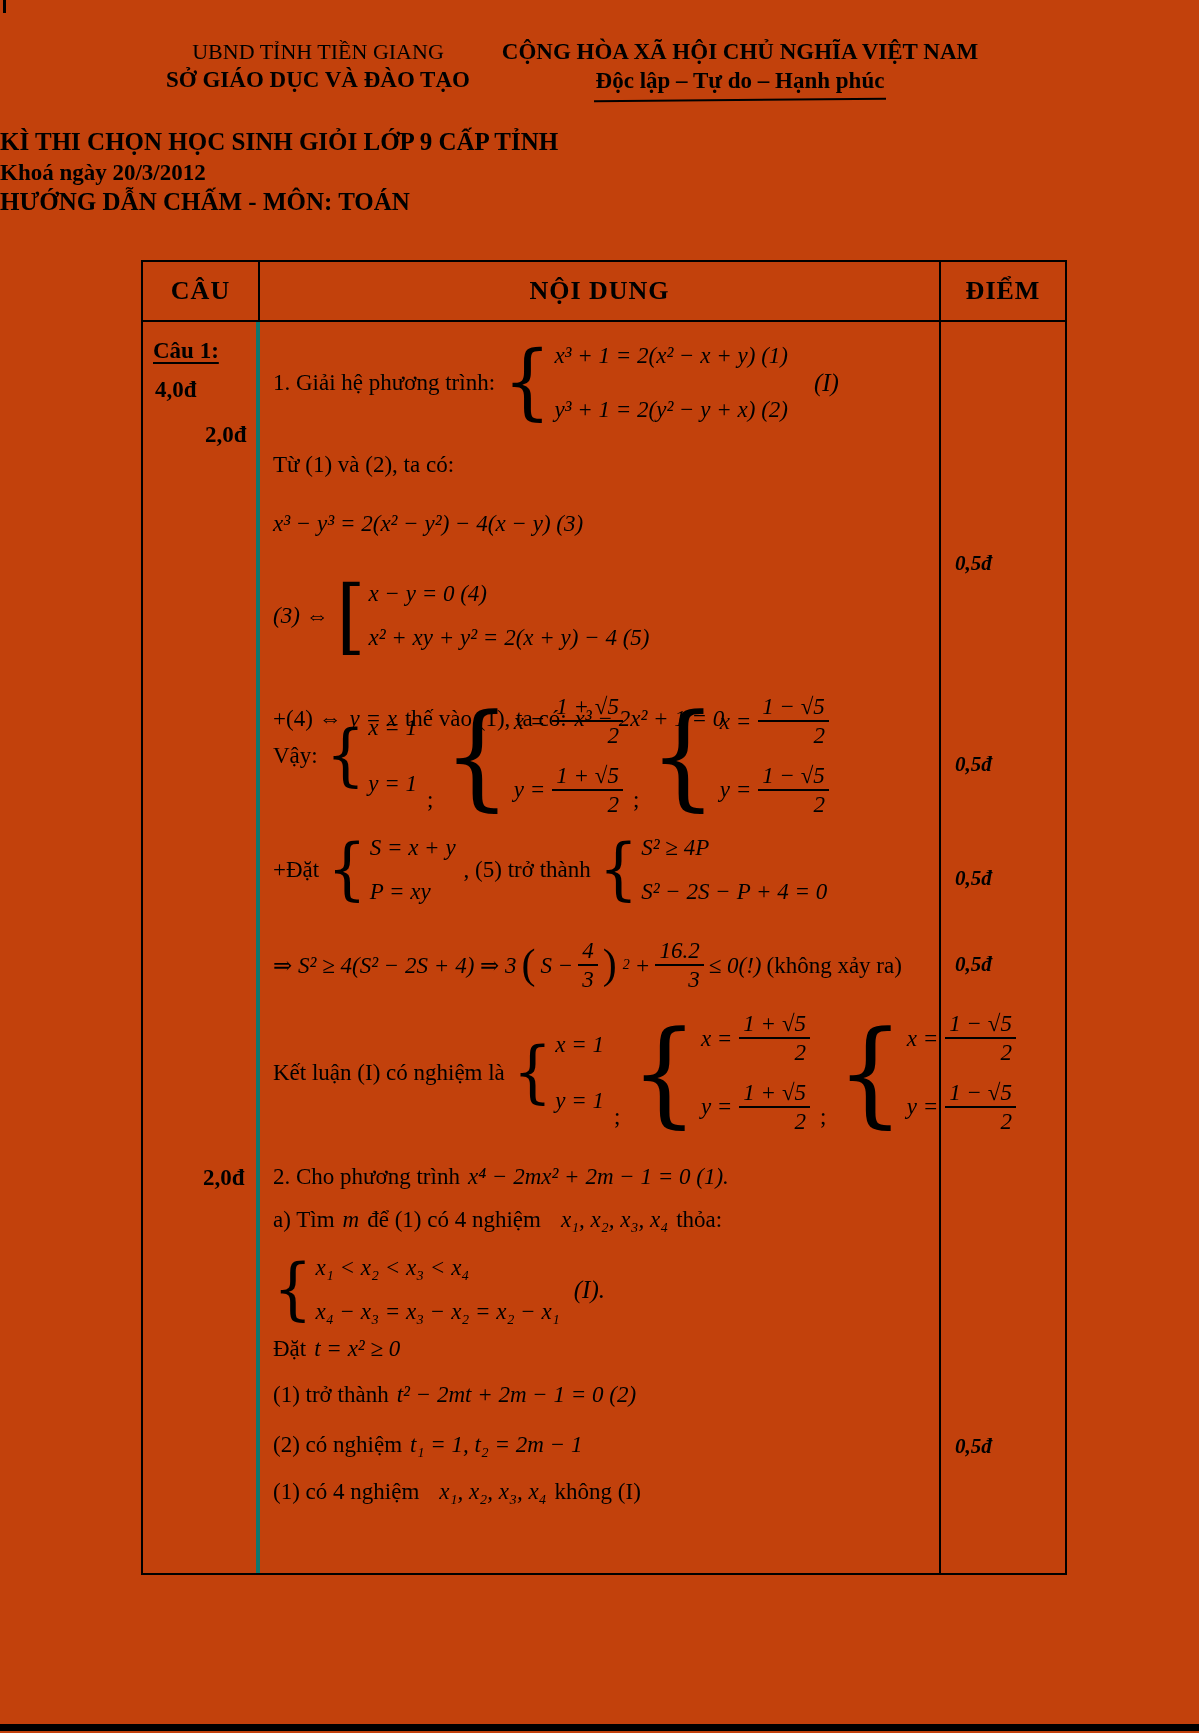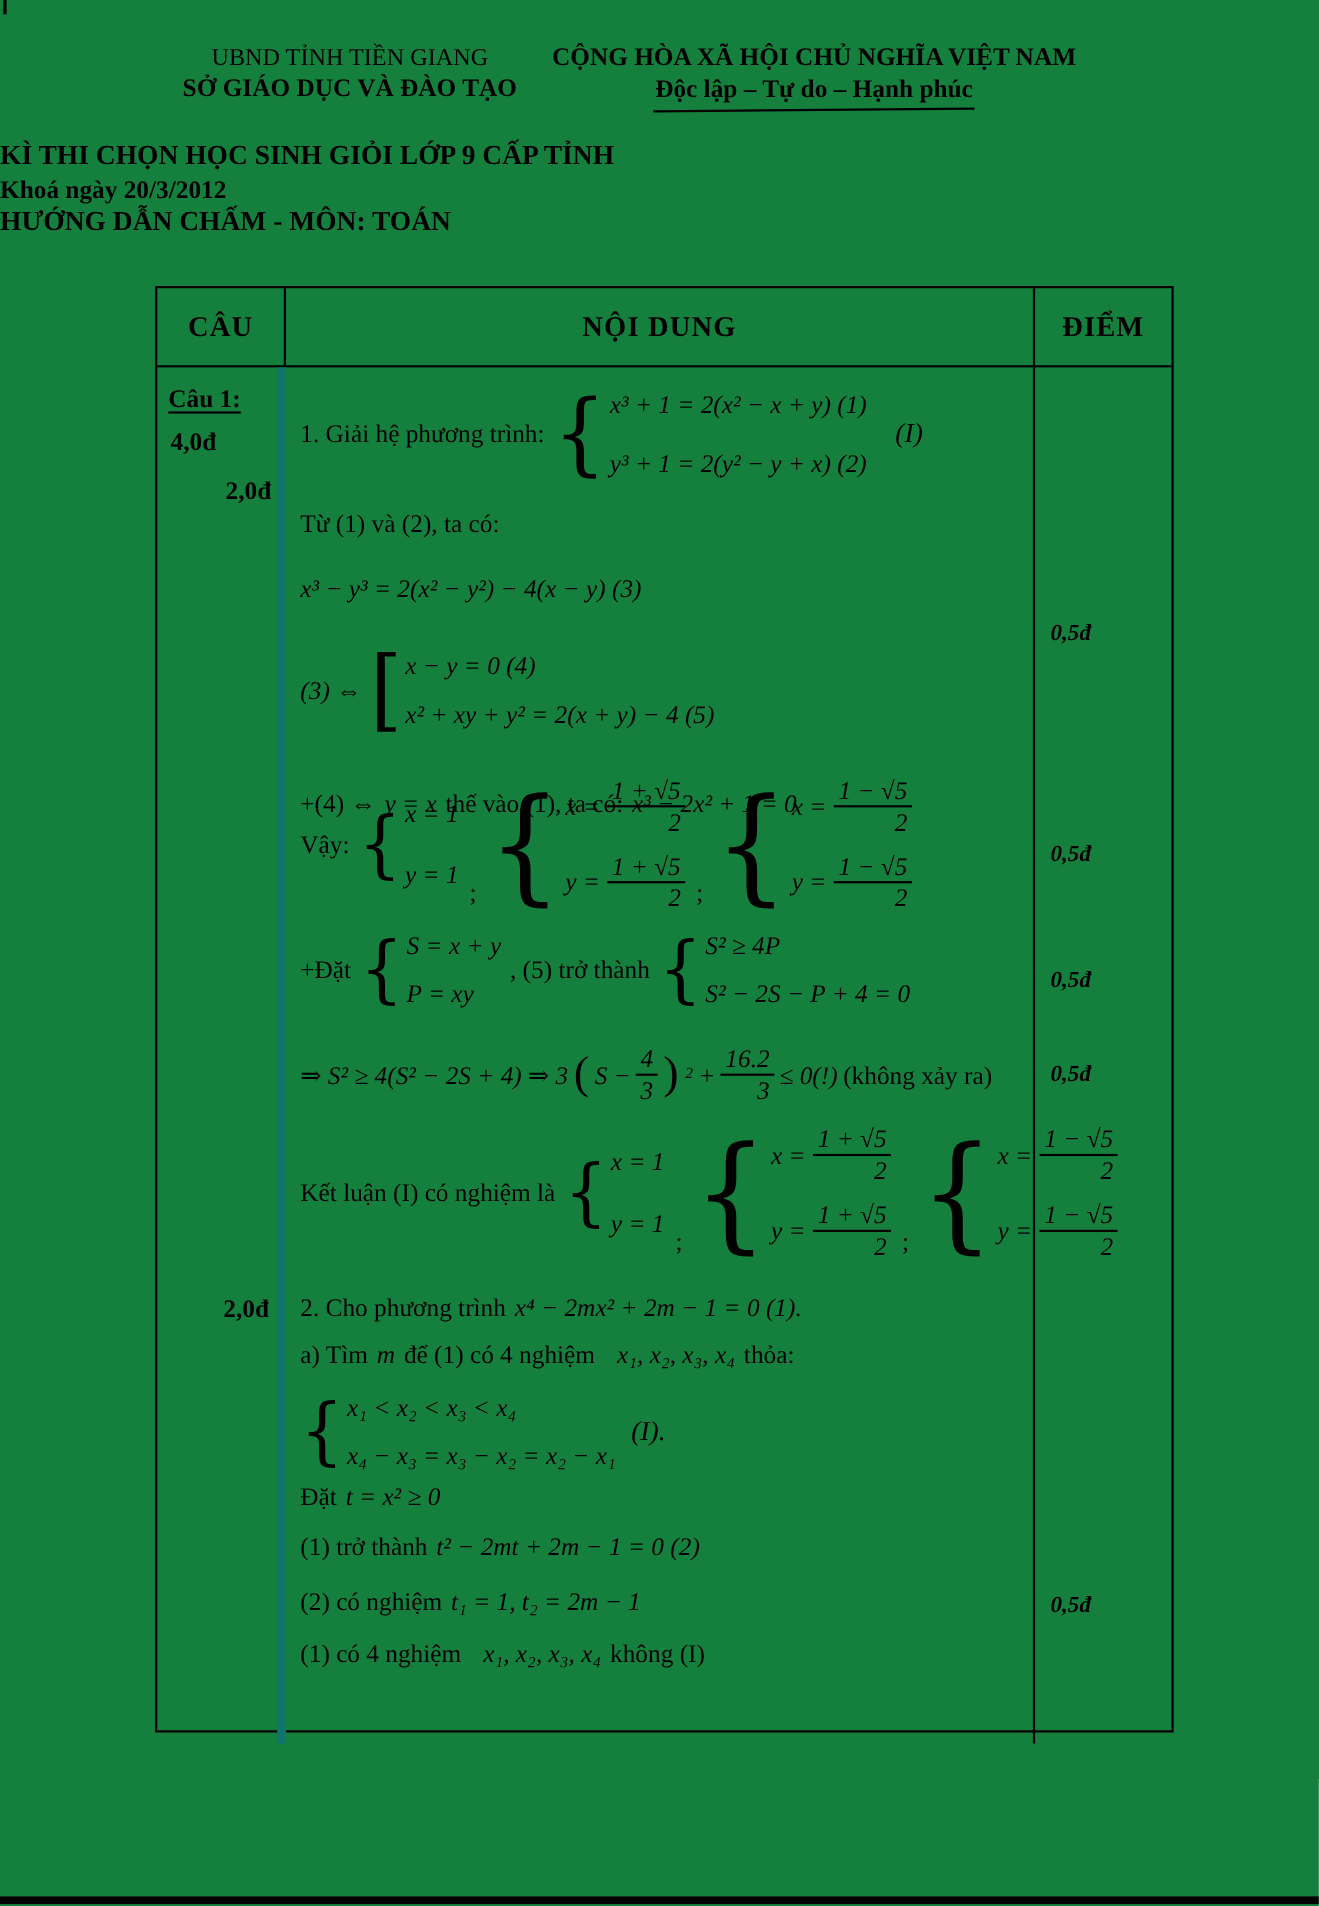--- a/index.html
+++ b/index.html
@@ -1,16 +1,16 @@
 <!DOCTYPE html>
 <html><head>
 <meta charset="utf-8">
 <style>
   html,body { margin:0; padding:0; background:#e8e8e8; }
-  .page { position:relative; width:1199px; height:1733px; background:#15803d; margin:0 auto;
+  .page { position:relative; width:1199px; height:1733px; background:#c2410c; margin:0 auto;
           font-family:"Liberation Serif","DejaVu Serif",serif; color:#000; overflow:hidden; }
   .page * { box-sizing:border-box; }
   .upright { font-style:normal; }
   .math { font-style:italic; }
 
   
   .org-left { position:absolute; left:148px; top:38px; width:340px; text-align:center; }
   .org-left .l1 { font-size:22px; line-height:28px; }
   .org-left .l2 { font-size:23px; line-height:28px; font-weight:bold; }
   .org-right { position:absolute; left:478px; top:38px; width:524px; text-align:center; }
@@ -20,29 +20,29 @@
                      transform:rotate(-0.5deg); }
 
   .title { position:absolute; left:0; width:1199px; text-align:left; font-weight:bold; }
   .t1 { top:128px; font-size:25px; }
   .t2 { top:160px; font-size:23px; }
   .t3 { top:188px; font-size:25px; }
 
   
   .gtable { position:absolute; left:141px; top:260px; width:926px; height:1315px;
             border:2px solid #000; }
-  .thead { display:flex; height:72px; border-bottom:2px solid #000; }
+  .thead { display:flex; height:60px; border-bottom:2px solid #000; }
   .th { display:flex; align-items:center; justify-content:center; font-weight:bold;
         font-size:26px; letter-spacing:1px; }
   .th-cau  { width:117px; border-right:2px solid #000; }
   .th-nd   { width:681px; border-right:2px solid #000;text-align:right; }
   .th-diem { flex:1; }
   .tbody { position:relative; display:flex; height:1251px; }
   .col { position:relative; height:100%; }
-  .cau-col  { width:117px; border-right:8px solid #0f766e; }
+  .cau-col  { width:117px; border-right:4px solid #0f766e; }
   .nd-col   { width:681px; border-right:2px solid #000; }
   .diem-col { flex:1; }
 
   .cau-item { position:absolute; font-weight:bold; font-size:23px; white-space:nowrap; }
   .cau-label { text-decoration:underline; text-decoration-thickness:2px; text-underline-offset:4px; }
 
   .nd-item { position:absolute; left:13px; display:flex; align-items:center; gap:8px;
              font-size:23px; line-height:1.2; white-space:nowrap; }
 
   .score { position:absolute; left:0; padding-left:14px; font-size:21px; font-weight:bold;

